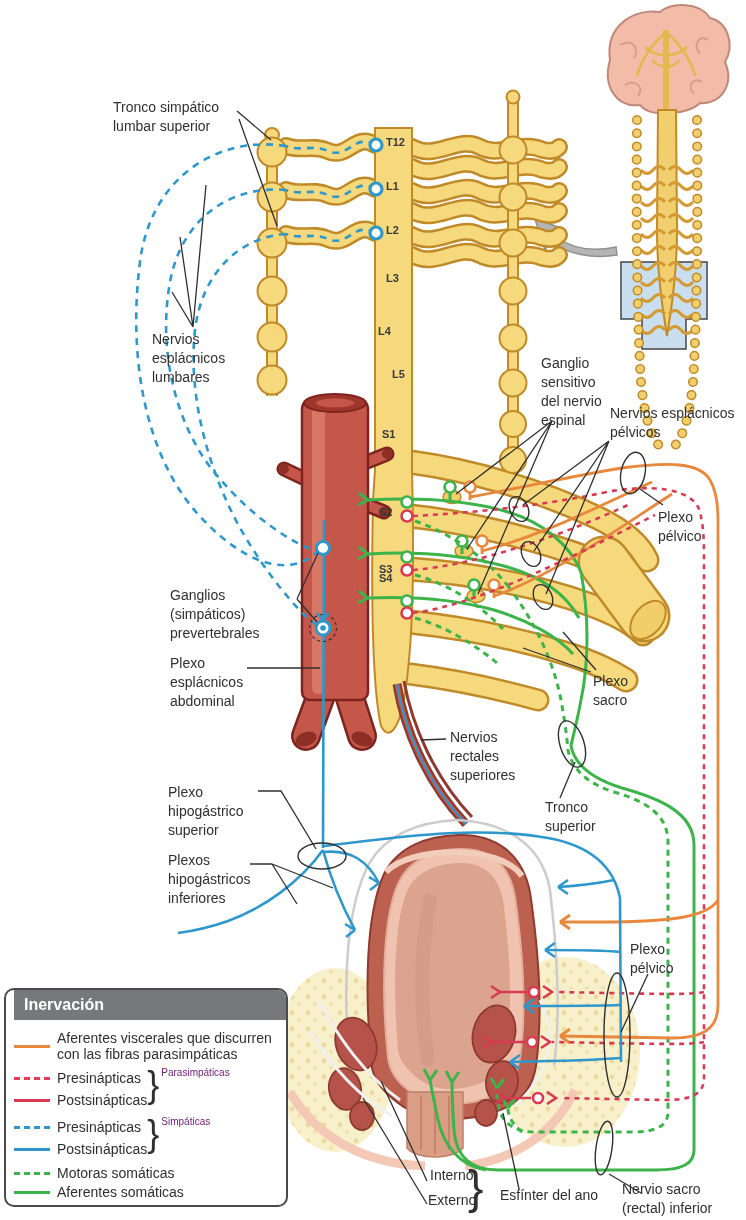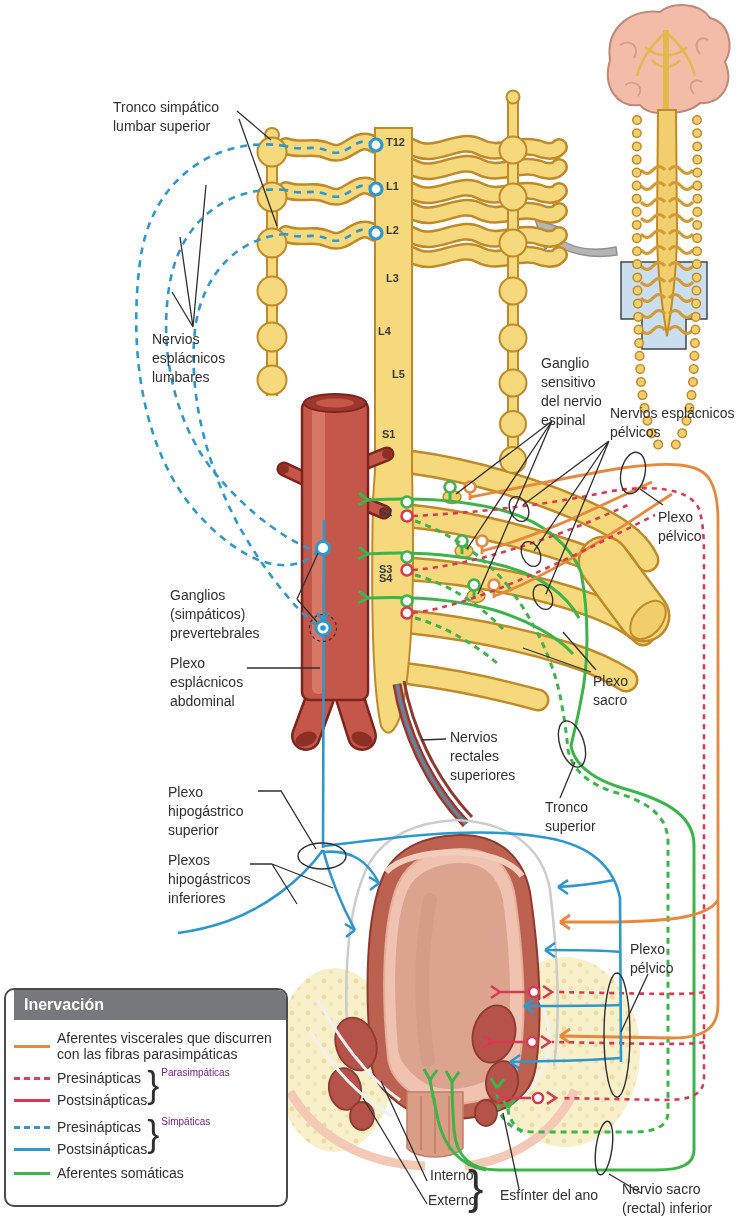--- a/index.html
+++ b/index.html
@@ -434,19 +434,23 @@
             </div>
         <div class="lrow">
               <span class="swatch" style="border-top-style: solid; border-top-color: rgb(46, 151, 204);"></span>
               <span class="ltxt">Postsinápticas</span>
             </div>
       </div>
       <span class="brace">}</span>
       <span class="gname">Simpáticas</span>
     </div>
     <div class="lrow">
+          <span class="swatch" style="border-top-style: dashed; border-top-color: rgb(60, 180, 74);"></span>
+          <span class="ltxt">Motoras somáticas</span>
+        </div>
+    <div class="lrow">
           <span class="swatch" style="border-top-style: solid; border-top-color: rgb(60, 180, 74);"></span>
           <span class="ltxt">Aferentes somáticas</span>
         </div>
   </div>
 </div>
 
 </div>
 
 </body></html>

